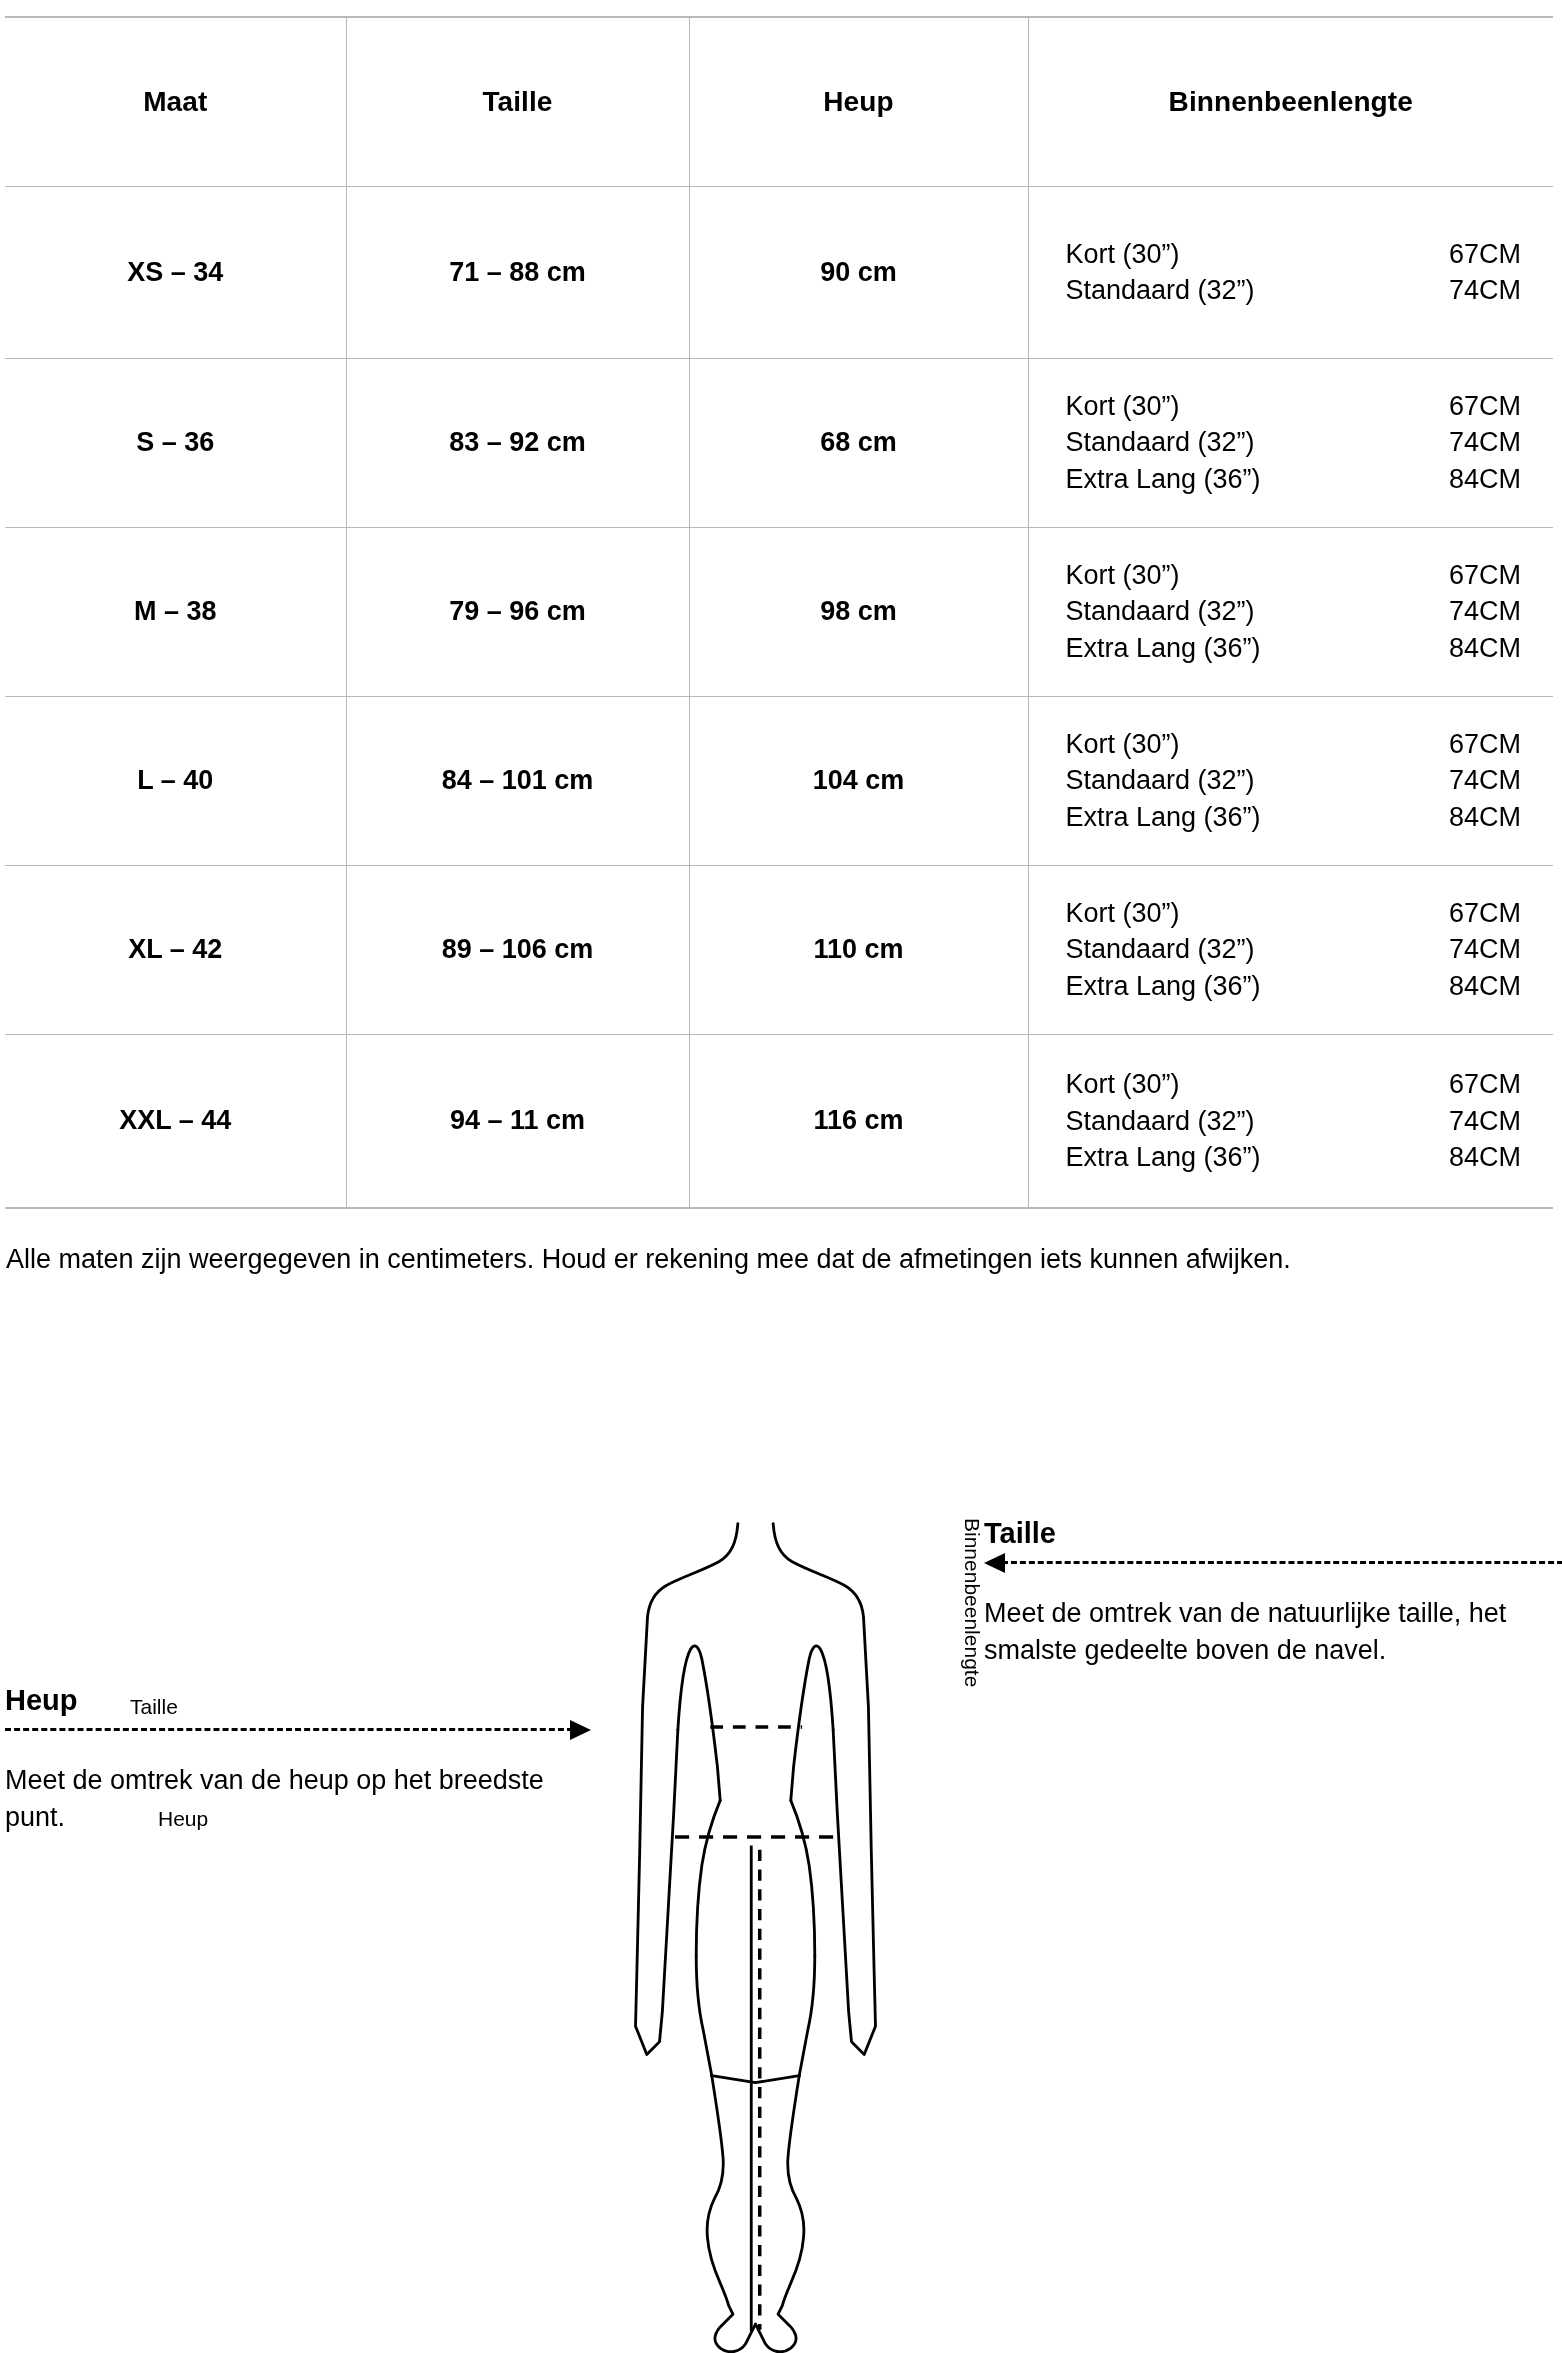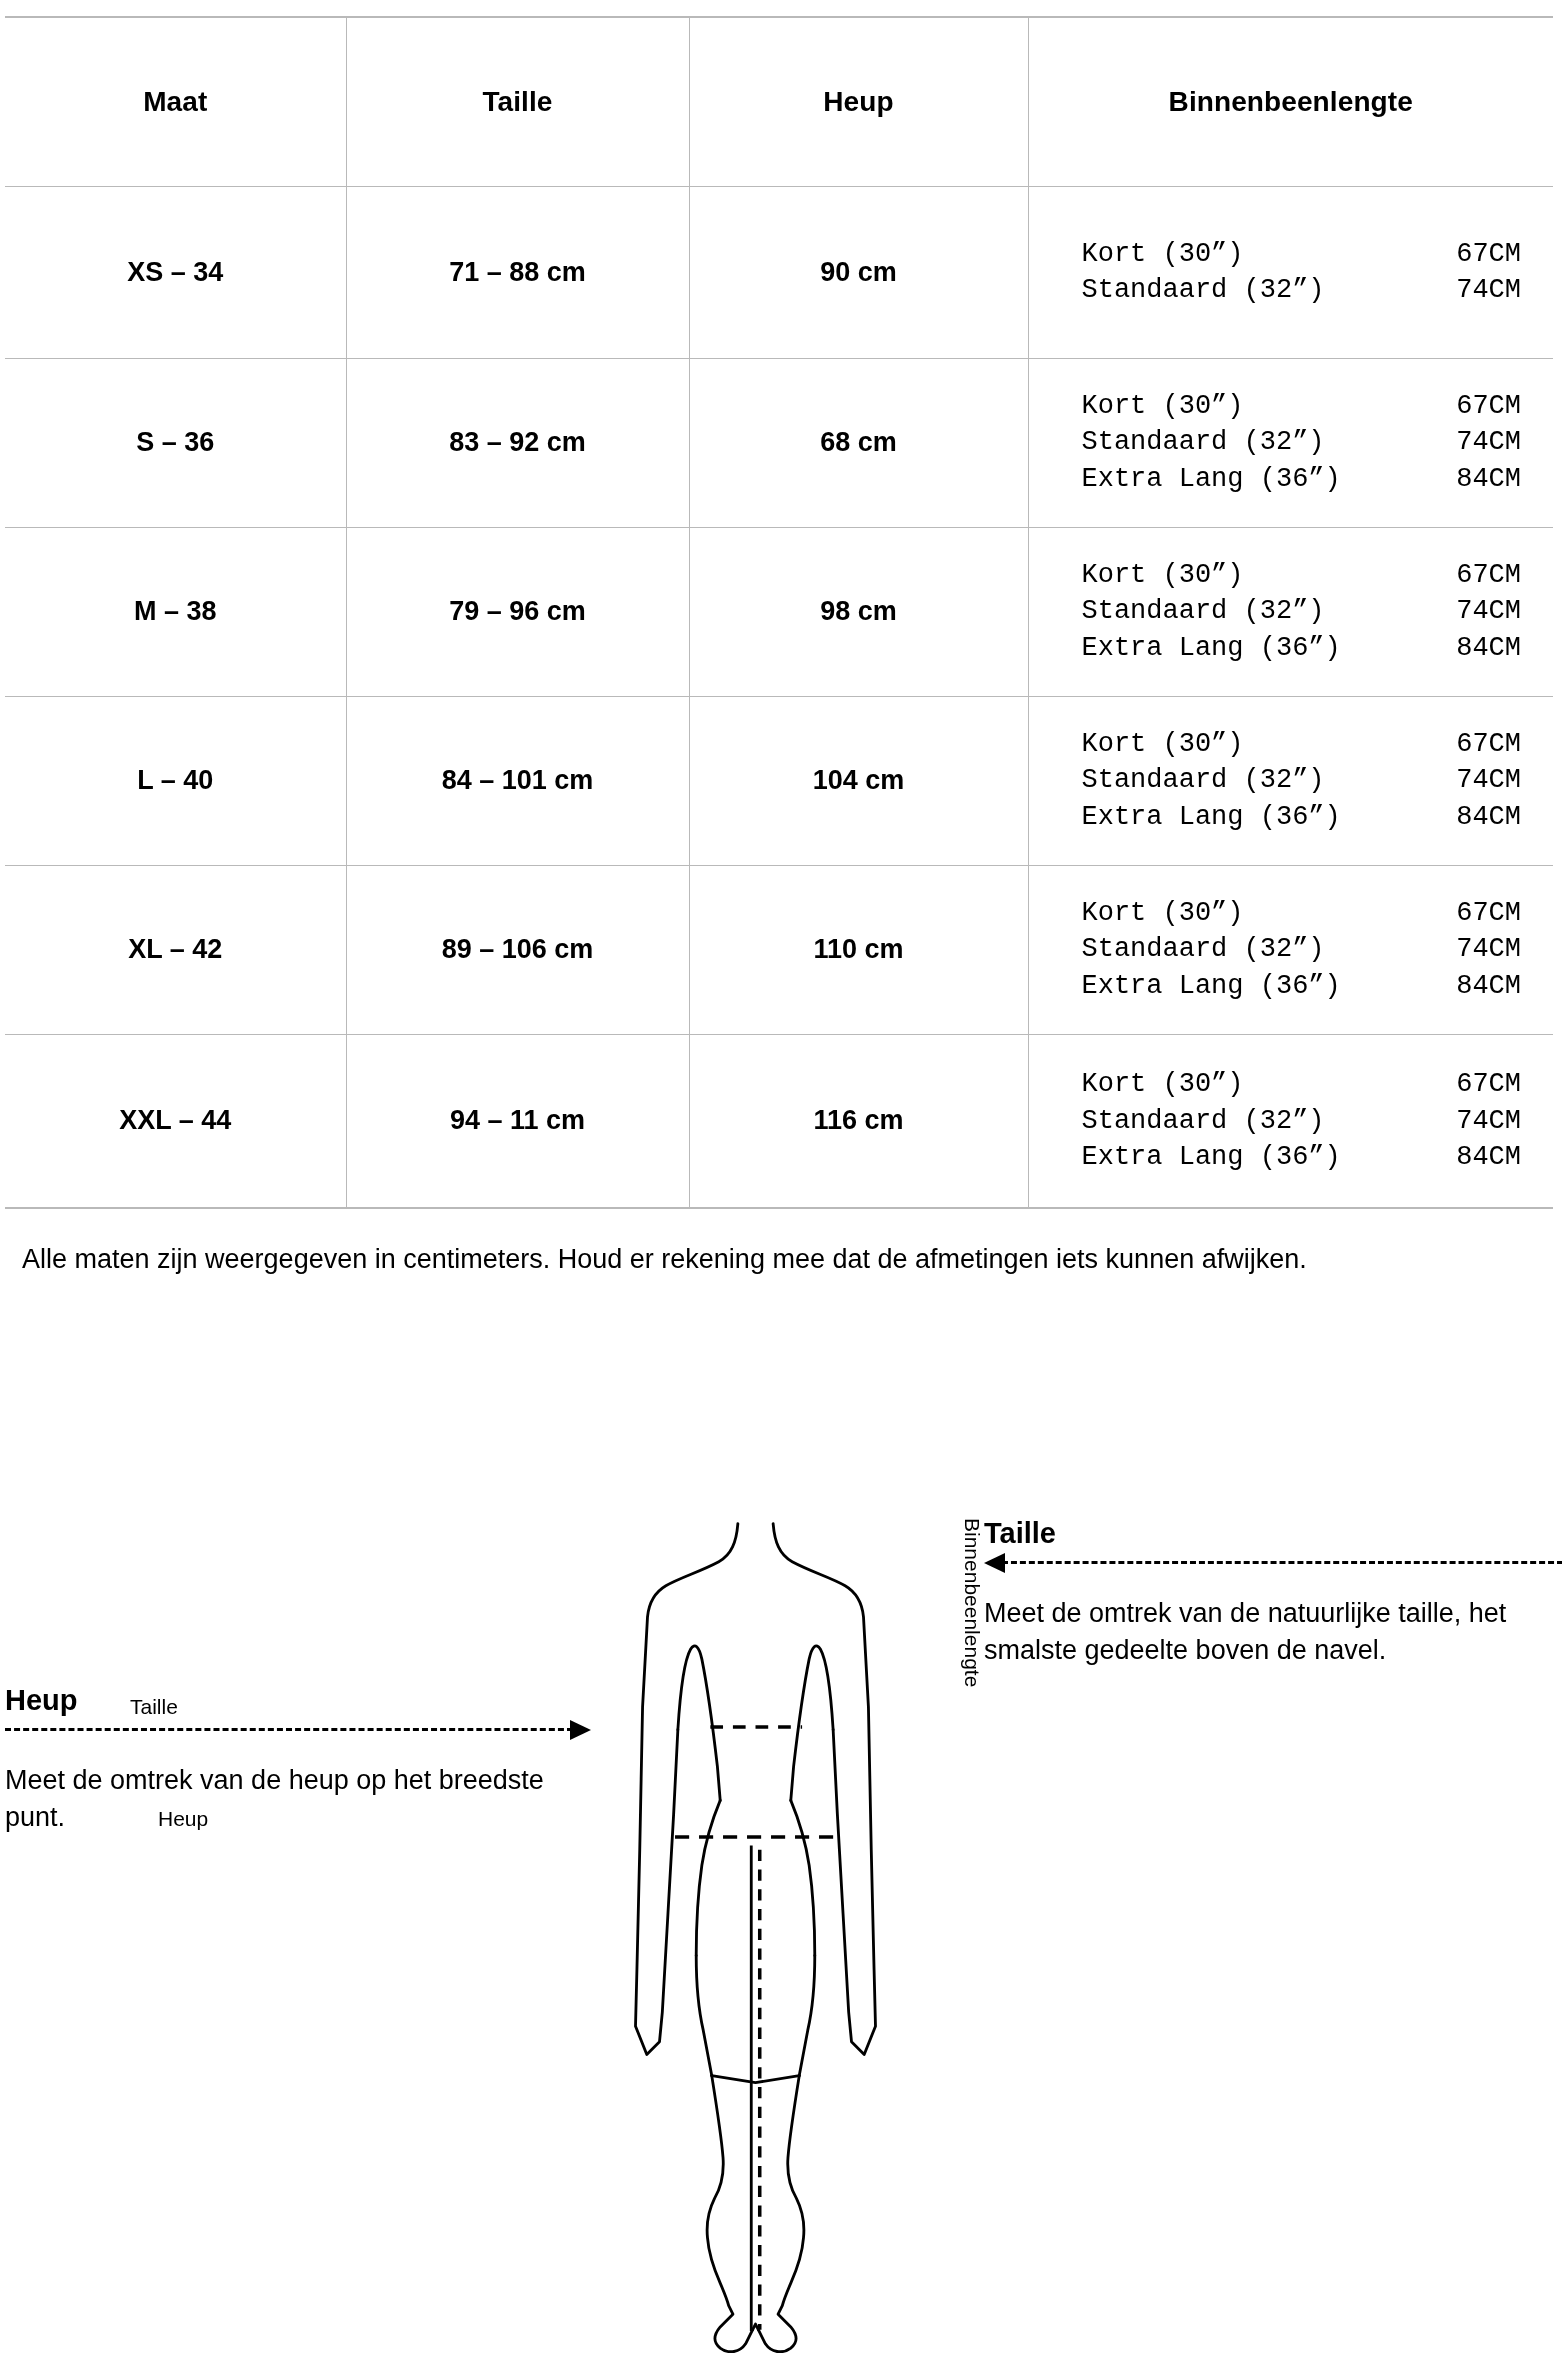--- a/index.html
+++ b/index.html
@@ -50,38 +50,37 @@
 
   .cell-center {
     text-align: center;
     font-size: 27px;
     font-weight: 700;
   }
 
   
   .inseam {
     width: 100%;
-    padding: 0 32px 0 53px;
-    font-family: Liberation Mono, monospace;
+    padding: 0 32px 0 37px;
   }
   .inseam-row {
     display: flex;
     align-items: baseline;
     justify-content: space-between;
     font-size: 27px;
     line-height: 1.34;
     white-space: nowrap;
   }
   .inseam-label { text-align: left; }
   .inseam-value { text-align: right; min-width: 106px; }
 
   
   .footnote {
     position: absolute;
-    left: 22px;
+    left: 6px;
     top: 1240px;
     width: 1384px;
     font-size: 27px;
     line-height: 1.48;
   }
 
   
   .diagram { position: absolute; left: 0; top: 1518px; width: 1563px; height: 835px; }
 
   .figure-wrap { position: absolute; left: 607px; top: 0px; width: 297px; height: 835px; }

